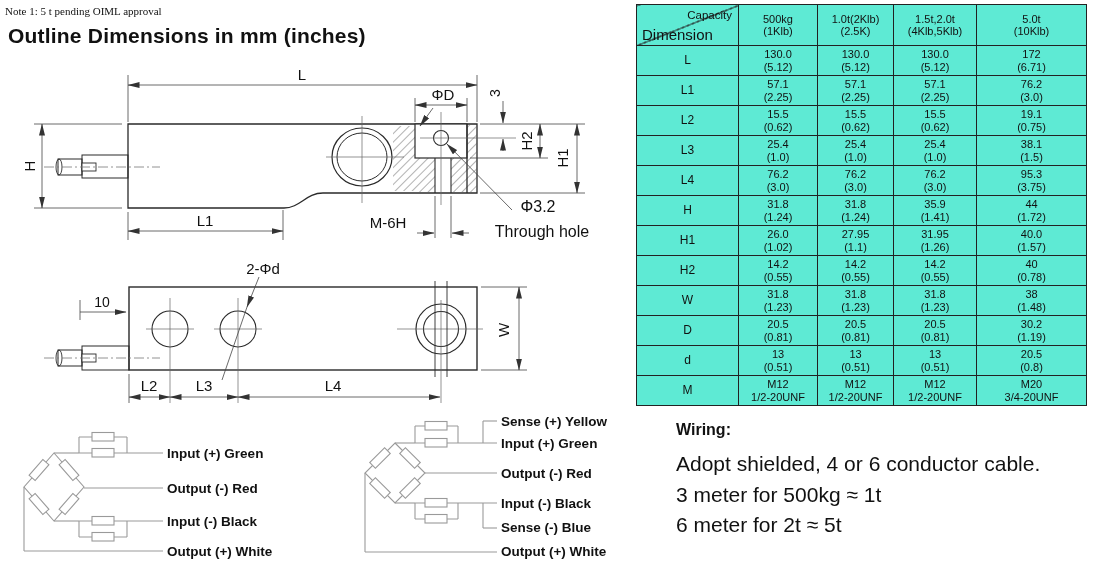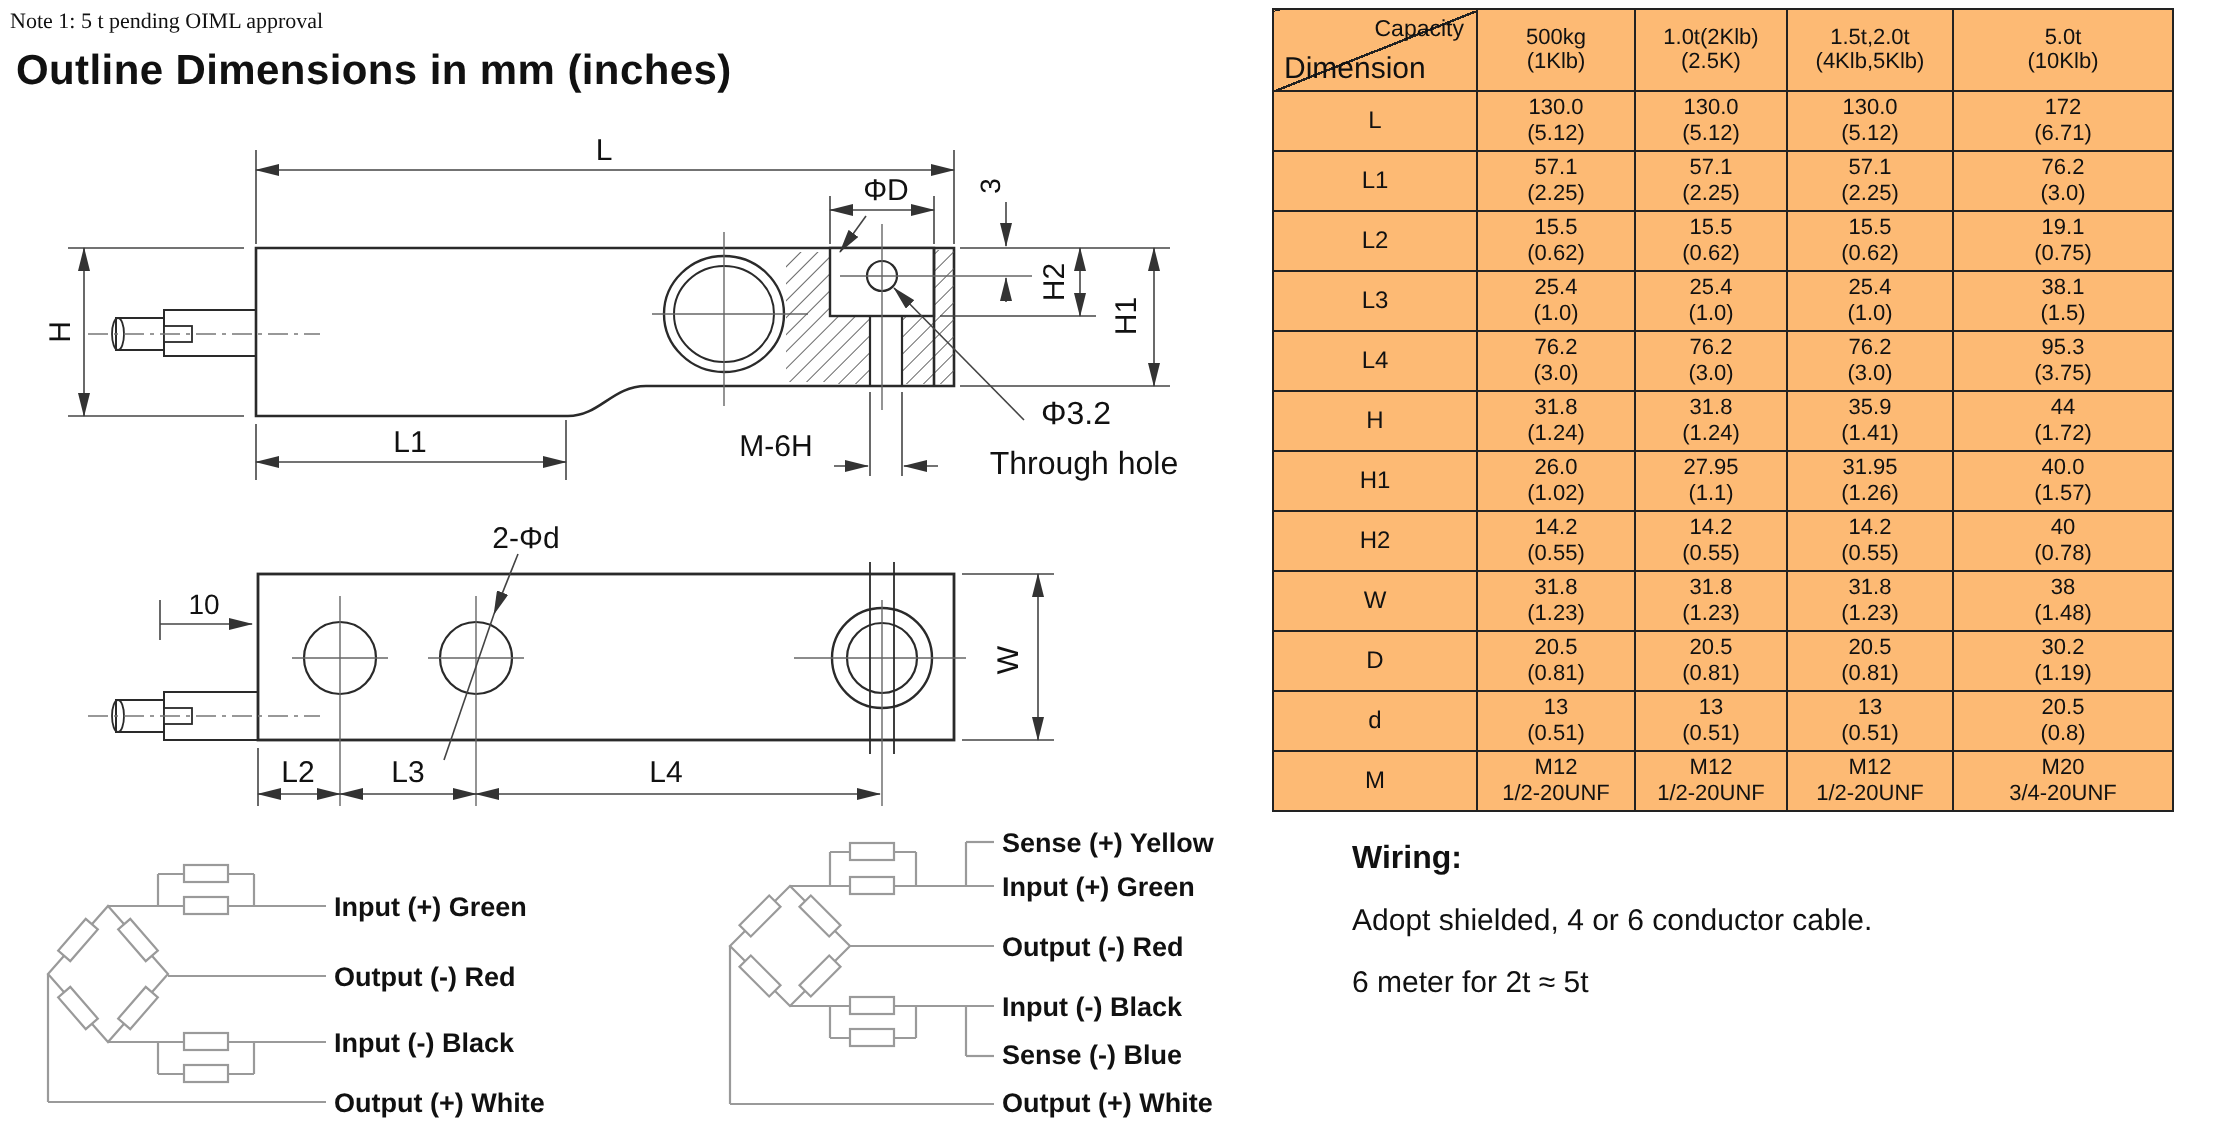--- a/index.html
+++ b/index.html
@@ -10,35 +10,35 @@
   .note { position:absolute; left:5px; top:5px; font-size:11px;font-family:Liberation Serif, serif; }
   .title { position:absolute; left:8px; top:24px; font-size:21px; font-weight:bold; margin:0; letter-spacing:.2px; }
 
   svg.drawing { position:absolute; left:0; top:55px; }
   svg.wiring  { position:absolute; left:0; top:405px; }
   svg text { font-family:"Liberation Sans", sans-serif; fill:#111; }
   .dl  { font-size:15px; }
   .dls { font-size:14px; }
   .wire-label { font-size:13.5px; font-weight:bold; }
 
-  table.dim-table { position:absolute; left:636px; top:4px; border-collapse:collapse; table-layout:fixed; background:#fdba74; }
+  table.dim-table { position:absolute; left:636px; top:4px; border-collapse:collapse; table-layout:fixed; background:#5eead4; }
   .dim-table td { border:1px solid #222; text-align:center; vertical-align:middle; font-size:11px; line-height:12.5px; padding:0; }
   .dim-table tr.hdr td { height:40px; }
   .dim-table tr.bodyrow td { height:29px; }
   .dim-table td.dim { font-size:12px; }
   .dim-table td.corner {
     position:relative;
     background-image:linear-gradient(to bottom right, transparent calc(50% - 0.6px), #222 calc(50% - 0.6px), #222 calc(50% + 0.6px), transparent calc(50% + 0.6px));
   }
   .corner .cap { position:absolute; top:4px; right:6px; font-size:11.5px; }
   .corner .dm  { position:absolute; bottom:4px; left:5px; font-size:15px; }
 
   .wiring-text { position:absolute; left:676px; top:421px; }
   .wiring-text .wt-head { font-size:16px; font-weight:bold; height:31px; }
-  .wiring-text .wt-line { font-size:15px; height:30.5px; }
+  .wiring-text .wt-line { font-size:21px; height:30.5px; }
 </style>
 </head>
 <body>
 
 <div class="note">Note 1: 5 t pending OIML approval</div>
 <h1 class="title">Outline Dimensions in mm (inches)</h1>
 
 <svg class="drawing" width="640" height="380" viewBox="0 55 640 380" xmlns="http://www.w3.org/2000/svg">
   <defs>
     <marker id="arr" viewBox="0 0 12 6" refX="11.5" refY="3" markerWidth="12" markerHeight="6" orient="auto-start-reverse" markerUnits="userSpaceOnUse">
@@ -518,14 +518,15 @@
           <div>M20</div>
           <div>3/4-20UNF</div>
         </td>
       </tr>
     </tbody>
 </table>
 
 <div class="wiring-text">
   <div class="wt-head">Wiring:</div>
   <div class="wt-line">Adopt shielded, 4 or 6 conductor cable.</div>
+  <div class="wt-line">3 meter for 500kg ≈ 1t</div>
   <div class="wt-line">6 meter for 2t ≈ 5t</div>
 </div>
 
 </body></html>

